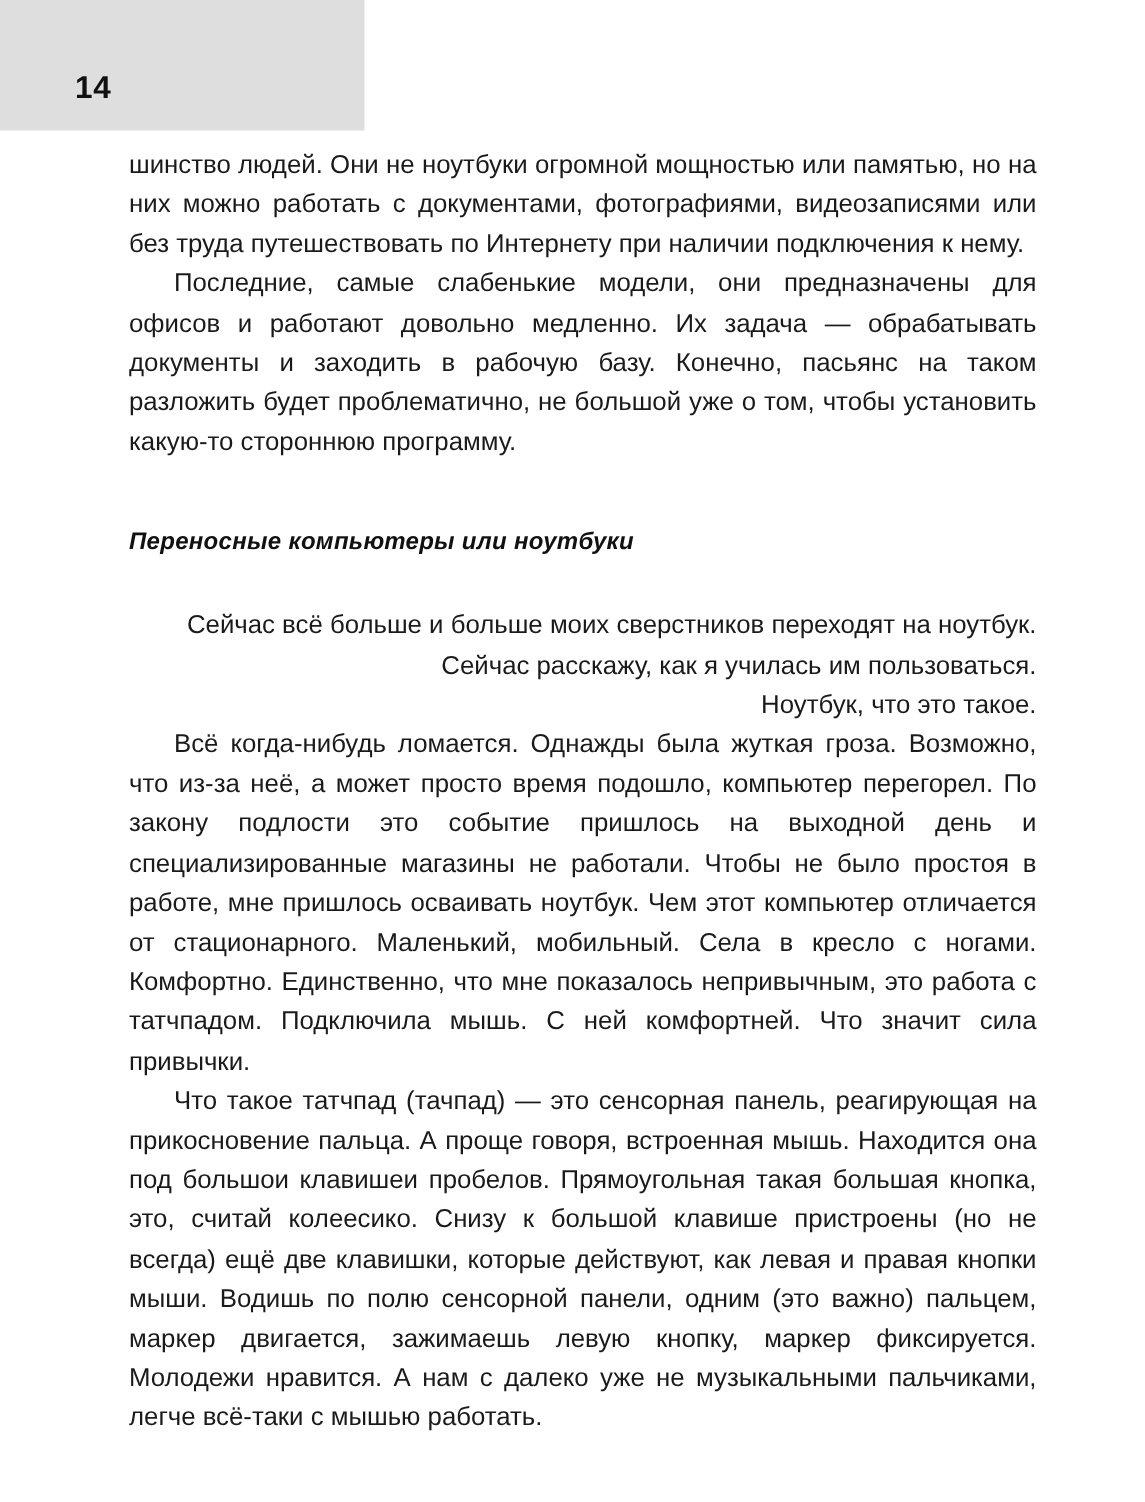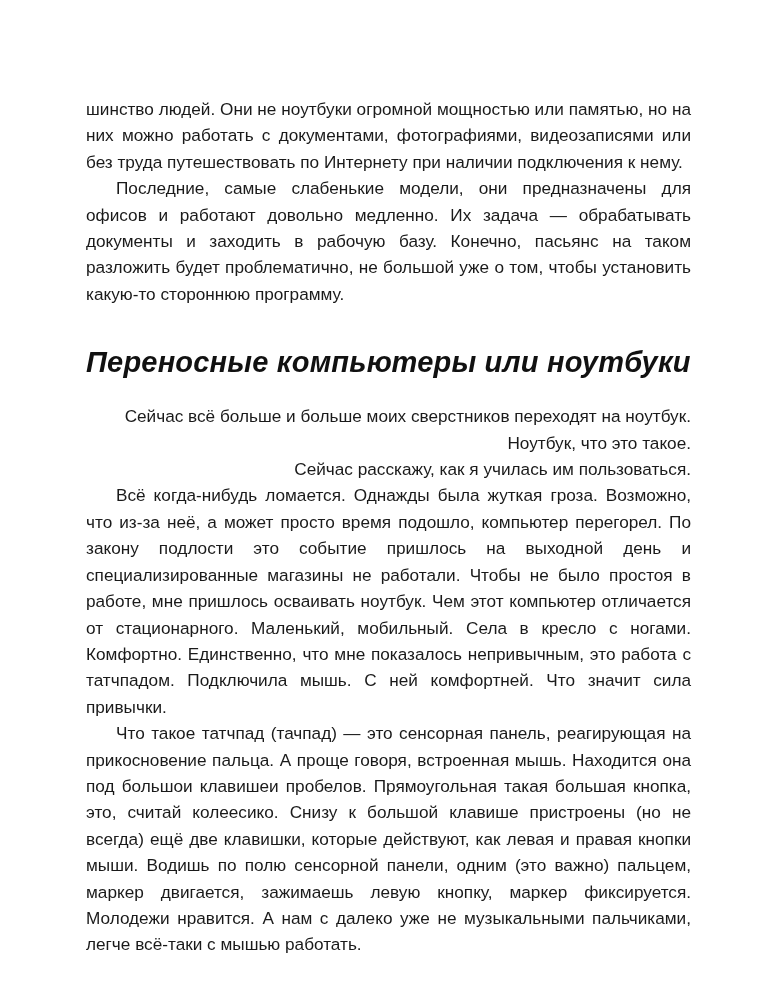--- a/index.html
+++ b/index.html
@@ -63,54 +63,57 @@
   p.body-par.no-indent {
     text-indent: 0;
   }
   p.body-par.ragged {
     text-align: right;
   }
 
   h2.section-heading {
     margin: 0;
     font-family: "Liberation Sans", sans-serif;
-    font-size: 29px;
+    font-size: 16px;
     font-weight: bold;
     font-style: italic;
     color: #111111;
     line-height: 30px;
     letter-spacing: 0.2px;
     text-align: left;
   }
 
   .gap-before-heading { height: 40px; }
   .gap-after-heading  { height: 26px; }
 </style>
 </head>
 <body>
 
 <div class="page">
 
+  <div class="folio-band">
+    <div class="folio-number">14</div>
+  </div>
 
   <div class="text-column">
 
     <p class="body-par no-indent">шинство людей. Они не ноутбуки огромной мощностью или памятью, но на них можно работать с документами, фотографиями, видеозаписями или без труда путешествовать по Интернету при наличии подключения к нему.</p>
 
     <p class="body-par">Последние, самые слабенькие модели, они предназначены для офисов и работают довольно медленно. Их задача — обрабатывать документы и заходить в рабочую базу. Конечно, пасьянс на таком разложить будет проблематично, не большой уже о том, чтобы установить какую-то стороннюю программу.</p>
 
     <div class="gap-before-heading"></div>
 
     <h2 class="section-heading">Переносные компьютеры или ноутбуки</h2>
 
     <div class="gap-after-heading"></div>
 
     <p class="body-par no-indent ragged">Сейчас всё больше и больше моих сверстников переходят на ноутбук.</p>
 
+    <p class="body-par ragged">Сейчас расскажу, как я училась им пользоваться.</p>
+
     <p class="body-par ragged">Ноутбук, что это такое.</p>
-
-    <p class="body-par ragged">Сейчас расскажу, как я училась им пользоваться.</p>
 
     <p class="body-par">Всё когда-нибудь ломается. Однажды была жуткая гроза. Возможно, что из-за неё, а может просто время подошло, компьютер перегорел. По закону подлости это событие пришлось на выходной день и специализированные магазины не работали. Чтобы не было простоя в работе, мне пришлось осваивать ноутбук. Чем этот компьютер отличается от стационарного. Маленький, мобильный. Села в кресло с ногами. Комфортно. Единственно, что мне показалось непривычным, это работа с татчпадом. Подключила мышь. С ней комфортней. Что значит сила привычки.</p>
 
     <p class="body-par">Что такое татчпад (тачпад) — это сенсорная панель, реагирующая на прикосновение пальца. А проще говоря, встроенная мышь. Находится она под большои клавишеи пробелов. Прямоугольная такая большая кнопка, это, считай колеесико. Снизу к большой клавише пристроены (но не всегда) ещё две клавишки, которые действуют, как левая и правая кнопки мыши. Водишь по полю сенсорной панели, одним (это важно) пальцем, маркер двигается, зажимаешь левую кнопку, маркер фиксируется. Молодежи нравится. А нам с далеко уже не музыкальными пальчиками, легче всё-таки с мышью работать.</p>
 
   </div>
 </div>
 
 </body></html>

